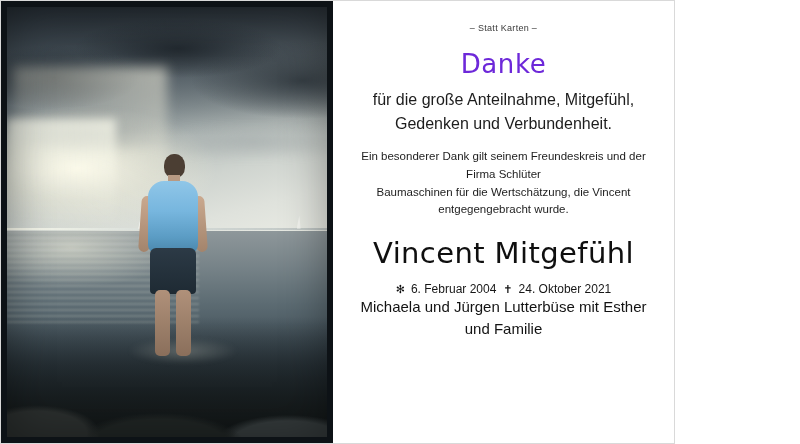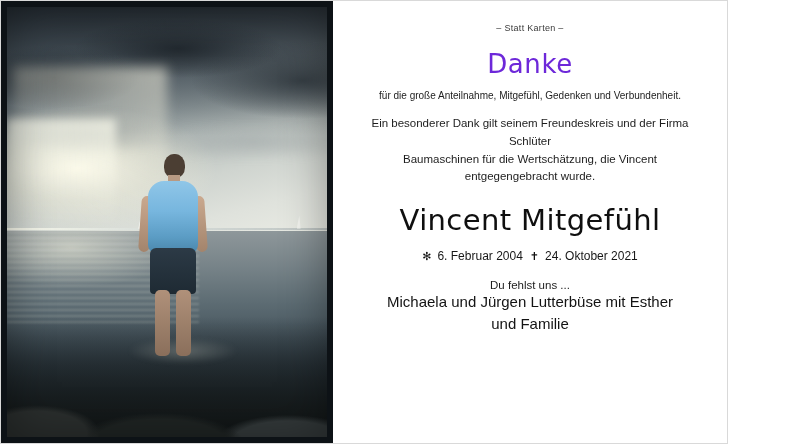--- a/index.html
+++ b/index.html
@@ -8,21 +8,21 @@
     background: #ffffff;
   }
   body {
     width: 800px;
     height: 444px;
     font-family: "Liberation Sans", sans-serif;
     overflow: hidden;
   }
   .page {
     position: relative;
-    width: 728px;
+    width: 675px;
     height: 444px;
     background: #ffffff;
     box-sizing: border-box;
     border: 1px solid #d9d9d9;
     display: flex;
   }
 
   
   .photo-panel {
     position: relative;
@@ -255,21 +255,21 @@
   }
   .danke {
     font-family: "DejaVu Sans", sans-serif;
     font-size: 26px;
     font-weight: 400;
     letter-spacing: 0.6px;
     margin-top: 16px;
     color: #6d28d9;
   }
   .lead {
-    font-size: 10px;
+    font-size: 16px;
     line-height: 1.5;
     margin-top: 9px;
     color: #1d1d1d;
   }
   .para {
     font-size: 11.5px;
     line-height: 1.55;
     margin-top: 12px;
     color: #1d1d1d;
   }
@@ -364,21 +364,20 @@
     <div class="name">Vincent Mitgefühl</div>
 
     <div class="dates">
       <span class="sym">✻</span>
       <span>6. Februar 2004</span>
       <span class="sym">✝</span>
       <span>24. Oktober 2021</span>
     </div>
 
 
-    <div class="missing">Du fehlst uns ...</div>
 
     <div class="family">
       <div>Michaela und Jürgen Lutterbüse mit Esther</div>
       <div>und Familie</div>
     </div>
 
   </div>
 
 </div>
 

